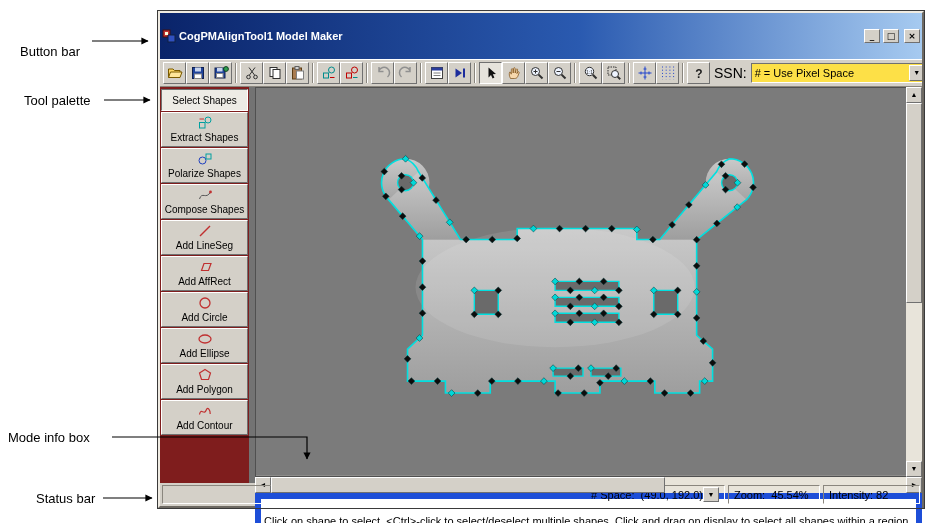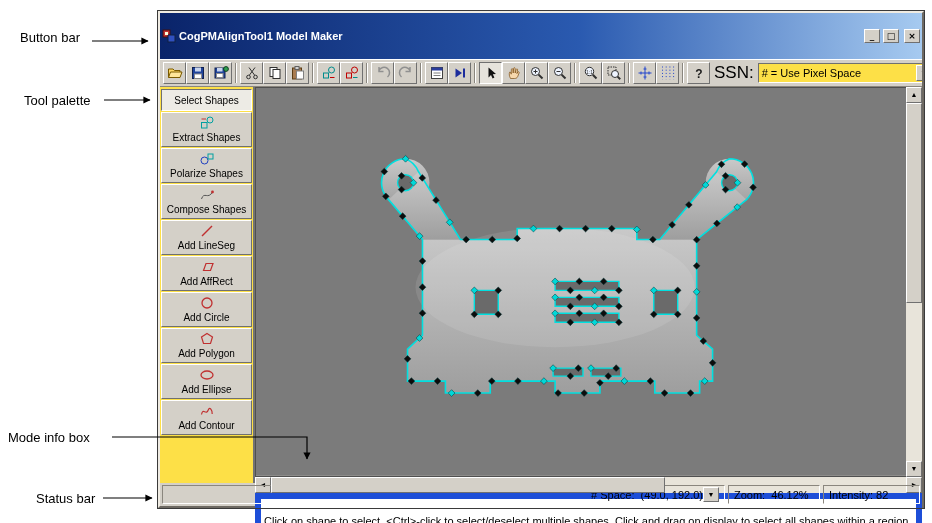--- a/index.html
+++ b/index.html
@@ -23,32 +23,32 @@
             font-family:"DejaVu Sans", sans-serif; }
   .winbtn.close { margin-left:2px; }
 
   
   .toolbar { flex:0 0 28px; display:flex; align-items:center; padding:2px 3px; border-top:1px solid #fff;
              border-bottom:1px solid #8a867e; overflow:hidden; }
   .tb { width:23px; height:22px; flex:0 0 23px; background:#d4d0c8; border:1px solid;
         border-color:#fff #707070 #707070 #fff; display:flex; align-items:center; justify-content:center; padding:0; }
   .tb.pressed { border-color:#707070 #fff #fff #707070; background:#e6e3dc; }
   .tbsep { width:2px; height:20px; margin:0 3px; border-left:1px solid #8a867e; border-right:1px solid #fff; flex:0 0 2px; }
-  .ssn { margin-left:auto; font-size:17px; padding:0 4px; color:#000; }
+  .ssn { margin-left:auto; font-size:14px; padding:0 4px; color:#000; }
   .combo { width:176px; height:20px; flex:0 0 176px; background:#fde047; border:1px solid;
            border-color:#707070 #fff #fff #707070; display:flex; align-items:center; }
   .combo .val { flex:1; font-size:11px; padding:0 3px; white-space:nowrap; overflow:hidden; color:#000; }
   .dd { width:16px; height:16px; flex:0 0 16px; background:#d4d0c8; border:1px solid;
         border-color:#fff #707070 #707070 #fff; font-size:7px; line-height:14px; text-align:center; color:#000;
         margin-right:1px; padding:0; }
 
   
   .wbody { flex:1; display:flex; min-height:0; }
-  .palette { flex:0 0 95px; background:#fde047; padding:2px 1px; display:flex; flex-direction:column; gap:1px;
-             border-right:2px solid #737373; }
+  .palette { flex:0 0 95px; background:#7f1d1d; padding:2px 1px; display:flex; flex-direction:column; gap:1px;
+             border-right:6px solid #737373; }
   .pal-btn { width:100%; flex:0 0 35px; height:35px; background:#d4d0c8; border:1px solid;
              border-color:#fff #707070 #707070 #fff; display:flex; flex-direction:column; align-items:center;
              justify-content:center; font-size:10px; color:#000; padding:1px; }
   .pal-btn.pressed { flex:0 0 22px; height:22px; border-color:#707070 #fff #fff #707070; background:#edebe5; }
   .pal-btn .lbl { line-height:13px; white-space:nowrap; }
 
   .main { flex:1; display:flex; flex-direction:column; min-width:0; }
   .canvas-row { flex:0 0 389px; display:flex; }
   #display-svg { flex:1; display:block; border:1px solid #505050; border-right:none; }
   .vscroll { flex:0 0 16px; background:#e8e4da; display:flex; flex-direction:column; }
@@ -72,21 +72,21 @@
   .spanel.zoom { flex:0 0 92px; }
   .spanel.intensity { flex:0 0 97px; }
   .dd-sm { width:16px; height:15px; flex:0 0 16px; background:#d4d0c8; border:1px solid;
            border-color:#fff #707070 #707070 #fff; font-size:7px; line-height:13px; text-align:center; color:#000; padding:0; }
 </style>
 </head>
 <body>
 
 <div class="stage">
 
-  <div class="callout-label" style="left:20px; top:30px;">Button bar</div>
+  <div class="callout-label" style="left:20px; top:44px;">Button bar</div>
   <div class="callout-label" style="left:24px; top:93px;">Tool palette</div>
   <div class="callout-label" style="left:8px; top:430px;">Mode info box</div>
   <div class="callout-label" style="left:36px; top:491px;">Status bar</div>
 
   <svg class="callouts-svg">
     <defs>
       <marker id="ah" markerWidth="8" markerHeight="8" refX="5.5" refY="3" orient="auto">
         <path d="M0,0 L6,3 L0,6 Z" fill="#000"></path>
       </marker>
     </defs>
@@ -342,29 +342,29 @@
           <span class="lbl">Add AffRect</span>
         </button>
         <button class="pal-btn">
           <svg width="16" height="16" viewBox="0 0 16 16">
             <circle cx="8" cy="8" r="5" fill="none" stroke="#c03030" stroke-width="1.3"></circle>
           </svg>
           <span class="lbl">Add Circle</span>
         </button>
         <button class="pal-btn">
           <svg width="16" height="16" viewBox="0 0 16 16">
+            <ellipse cx="8" cy="8" rx="6" ry="4" fill="none" stroke="#c03030" stroke-width="1.3"></ellipse>
+          </svg>
+          <span class="lbl">Add Ellipse</span>
+        </button>
+        <button class="pal-btn">
+          <svg width="16" height="16" viewBox="0 0 16 16">
             <path d="M8,2.5 L13.5,6 L11.5,12.5 L4.5,12.5 L2.5,6 Z" fill="none" stroke="#c03030" stroke-width="1.2"></path>
           </svg>
           <span class="lbl">Add Polygon</span>
-        </button>
-        <button class="pal-btn">
-          <svg width="16" height="16" viewBox="0 0 16 16">
-            <ellipse cx="8" cy="8" rx="6" ry="4" fill="none" stroke="#c03030" stroke-width="1.3"></ellipse>
-          </svg>
-          <span class="lbl">Add Ellipse</span>
         </button>
         <button class="pal-btn">
           <svg width="16" height="16" viewBox="0 0 16 16">
             <path d="M2.5,11.5 C4,4 7,13.5 9.5,6.5 C10.5,3.5 13.5,7 13.2,11" fill="none" stroke="#c03030" stroke-width="1.2"></path>
           </svg>
           <span class="lbl">Add Contour</span>
         </button>
       </div>
 
       <div class="main">
@@ -522,20 +522,20 @@
         <div class="mode-info">Click on shape to select. &lt;Ctrl&gt;-click to select/deselect multiple shapes. Click and drag on display to select all shapes within a region.</div>
       </div>
     </div>
 
     <div class="statusbar">
       <div class="spanel space">
         <span># Space:  (49.0, 192.0)</span>
         <button class="dd-sm">▼</button>
       </div>
       <div class="spanel zoom">
-        <span>Zoom:  46.12%</span>
+        <span>Zoom:  45.54%</span>
       </div>
       <div class="spanel intensity">
         <span>Intensity: 82</span>
       </div>
     </div>
   </div>
 </div>
 
 </body></html>

